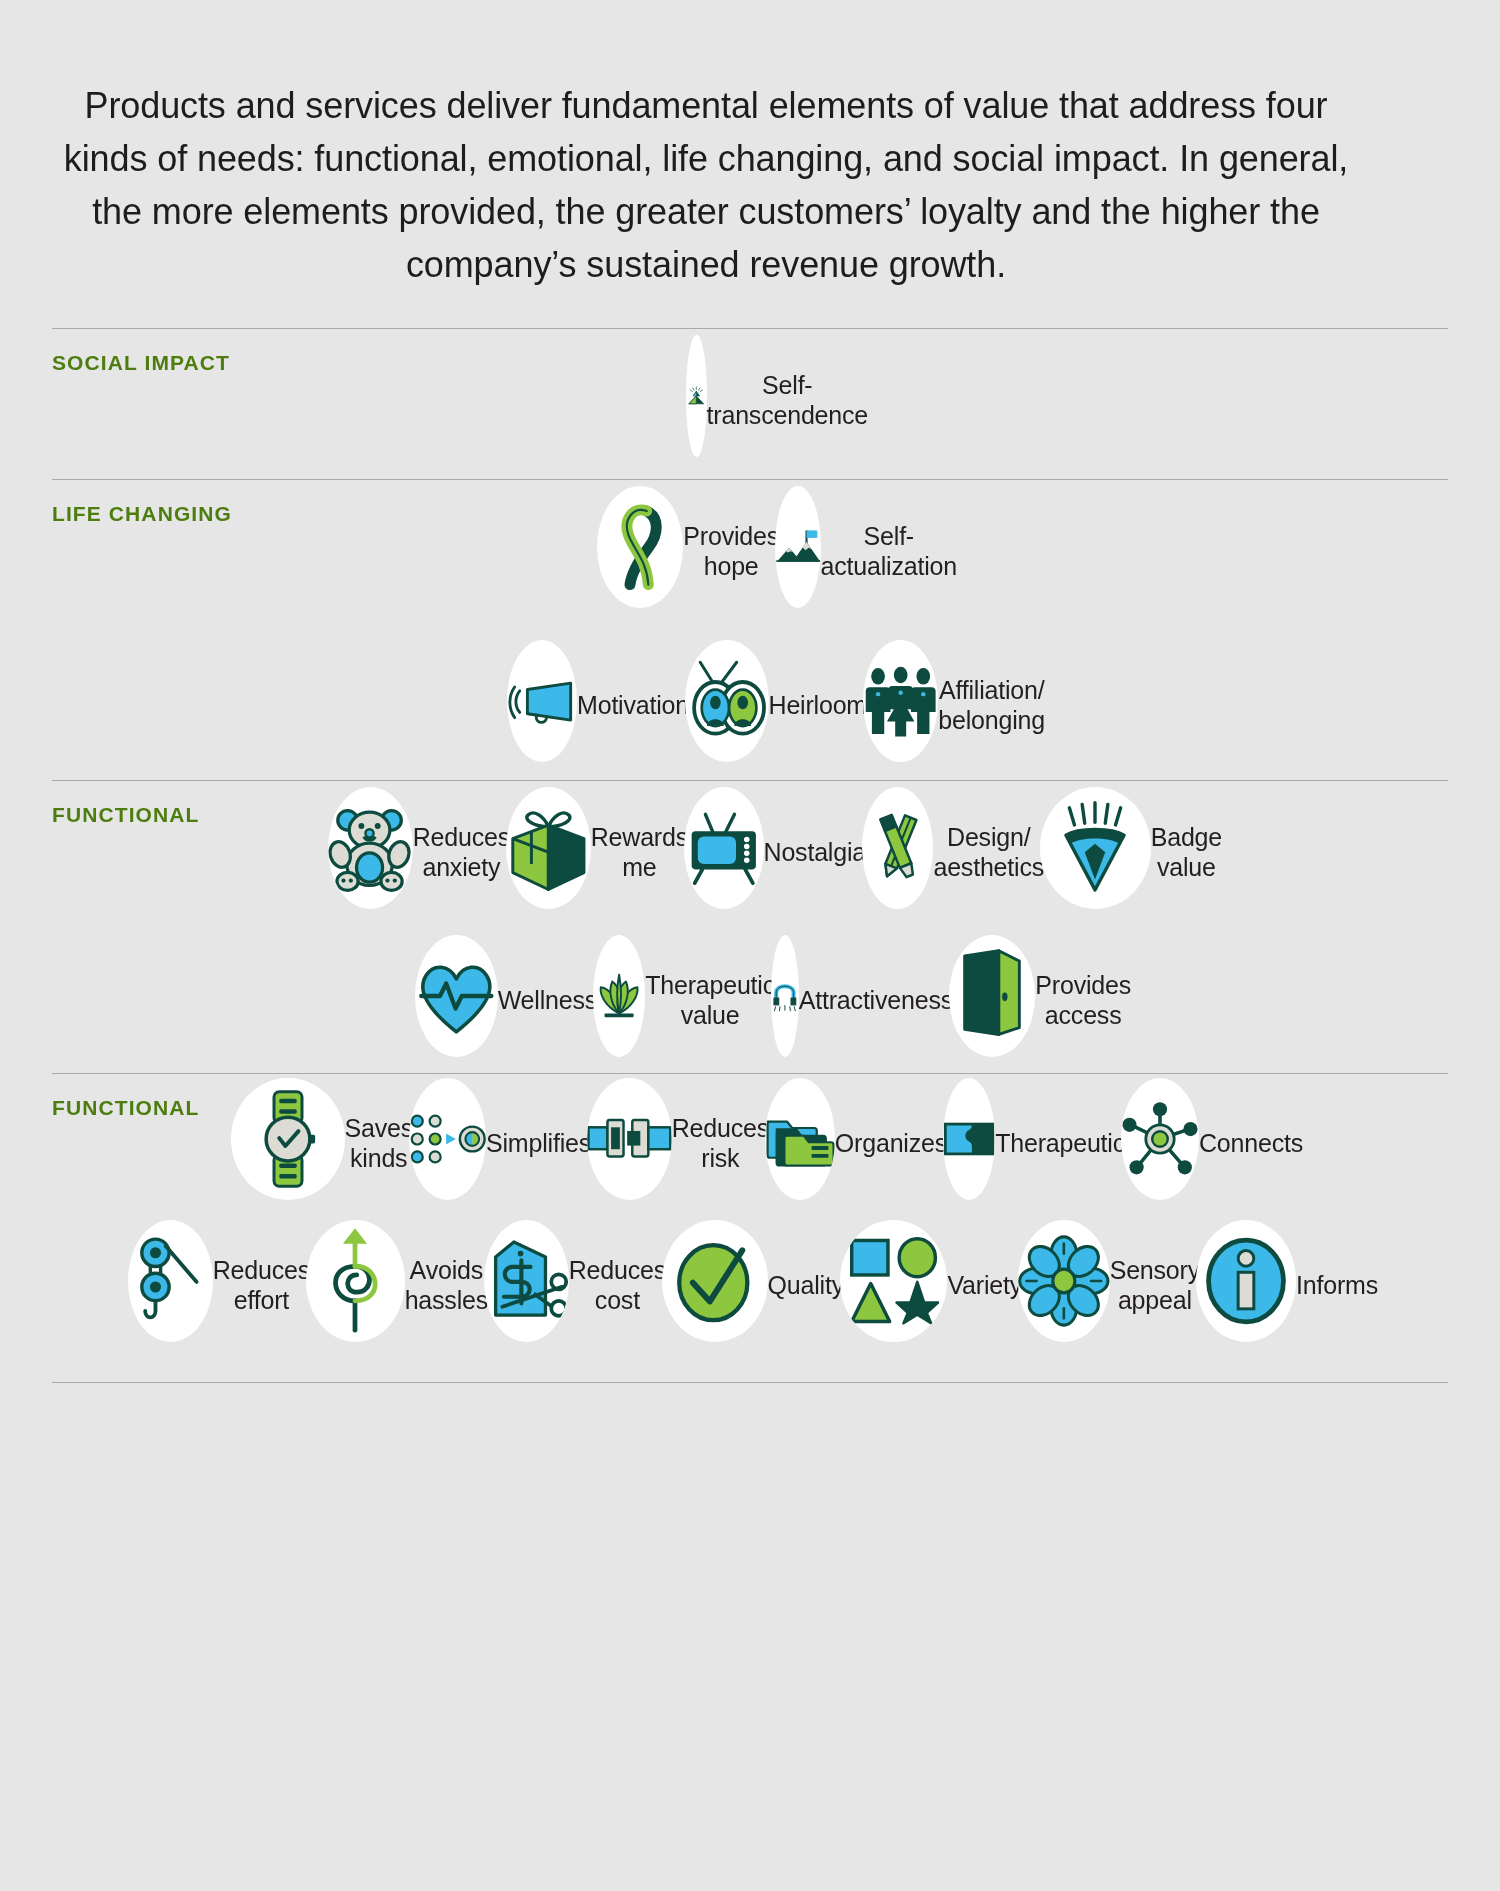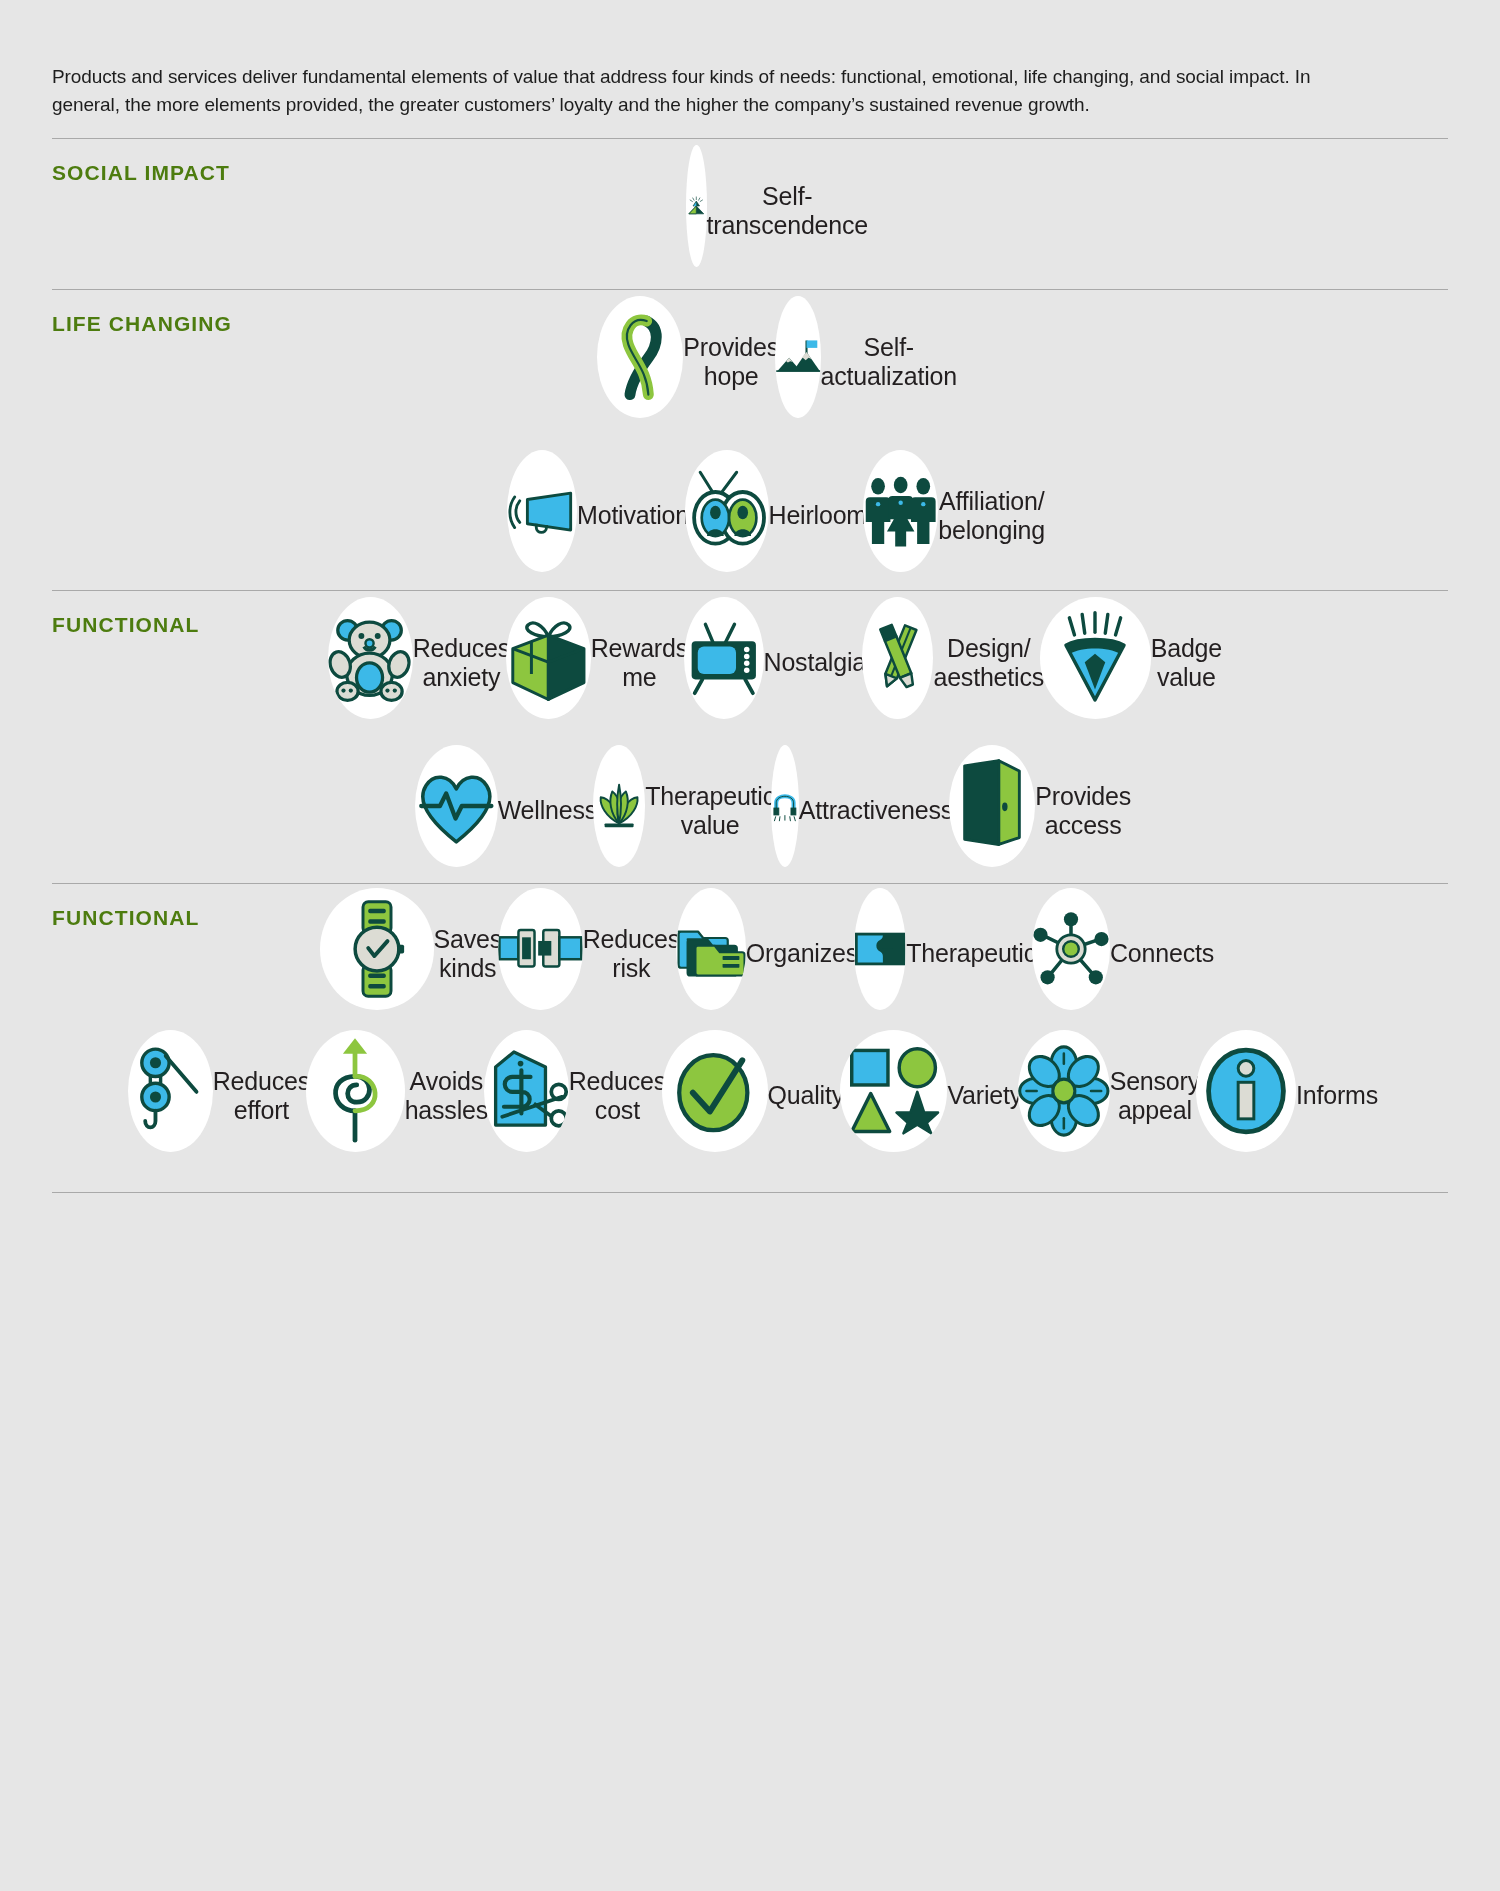--- a/index.html
+++ b/index.html
@@ -16,25 +16,26 @@
     width: 1500px;
     min-height: 1891px;
     background: #e6e6e6;
     padding: 0;
     position: relative;
   }
 
   
   .intro {
     padding: 44px 60px 0 52px;
-    font-size: 19px;
+    font-size: 36px;
     line-height: 1.47;
     letter-spacing: -0.1px;
     color: #1d1d1d;
     max-width: 1420px;
+    text-align: center;
   }
 
   
   .divider {
     height: 1px;
     background: #a9a9a9;
     margin: 0 52px 0 52px;
     width: 1396px;
   }
   .section {
@@ -428,20 +429,40 @@
       <circle cx="40" cy="56" r="25" fill="#dcdcd4" stroke="#0d4a3f" stroke-width="4"></circle>
       <rect x="63" y="51" width="8" height="10" rx="2" fill="#0d4a3f"></rect>
       <path d="M30 55 L37 64 L52 47" fill="none" stroke="#0d4a3f" stroke-width="4.5" stroke-linecap="round" stroke-linejoin="round"></path>
     </svg>
               </div>
               <div class="el-label">Saves
 kinds</div>
             </div>
             <div class="el">
               <div class="bubble">
+    <svg width="96" height="72" viewBox="0 0 112 84">
+      <g stroke="#0d4a3f" stroke-width="3.2">
+        <circle cx="12" cy="16" r="8" fill="#3cb9e8"></circle>
+        <circle cx="38" cy="16" r="8" fill="#dcdcd4"></circle>
+        <circle cx="12" cy="42" r="8" fill="#dcdcd4"></circle>
+        <circle cx="38" cy="42" r="8" fill="#8dc63f"></circle>
+        <circle cx="12" cy="68" r="8" fill="#3cb9e8"></circle>
+        <circle cx="38" cy="68" r="8" fill="#dcdcd4"></circle>
+      </g>
+      <path d="M54 34 L68 42 L54 50 Z" fill="#3cb9e8"></path>
+      <circle cx="92" cy="42" r="18" fill="#dcdcd4" stroke="#0d4a3f" stroke-width="3.6"></circle>
+      <path d="M92 32 a10 10 0 0 1 0 20 z" fill="#8dc63f"></path>
+      <path d="M92 32 a10 10 0 0 0 0 20 z" fill="#3cb9e8"></path>
+      <circle cx="92" cy="42" r="10" fill="none" stroke="#0d4a3f" stroke-width="3"></circle>
+    </svg>
+              </div>
+              <div class="el-label">Simplifies</div>
+            </div>
+            <div class="el">
+              <div class="bubble">
     <svg width="100" height="56" viewBox="0 0 116 66">
       <rect x="2" y="17" width="26" height="30" fill="#3cb9e8" stroke="#0d4a3f" stroke-width="3.4"></rect>
       <rect x="28" y="7" width="22" height="50" rx="3" fill="#dcdcd4" stroke="#0d4a3f" stroke-width="3.4"></rect>
       <rect x="33" y="17" width="12" height="30" fill="#0d4a3f"></rect>
       <rect x="62" y="7" width="22" height="50" rx="3" fill="#dcdcd4" stroke="#0d4a3f" stroke-width="3.4"></rect>
       <rect x="55" y="22" width="18" height="20" fill="#0d4a3f"></rect>
       <rect x="84" y="17" width="30" height="30" fill="#3cb9e8" stroke="#0d4a3f" stroke-width="3.4"></rect>
     </svg>
               </div>
               <div class="el-label">Reduces

